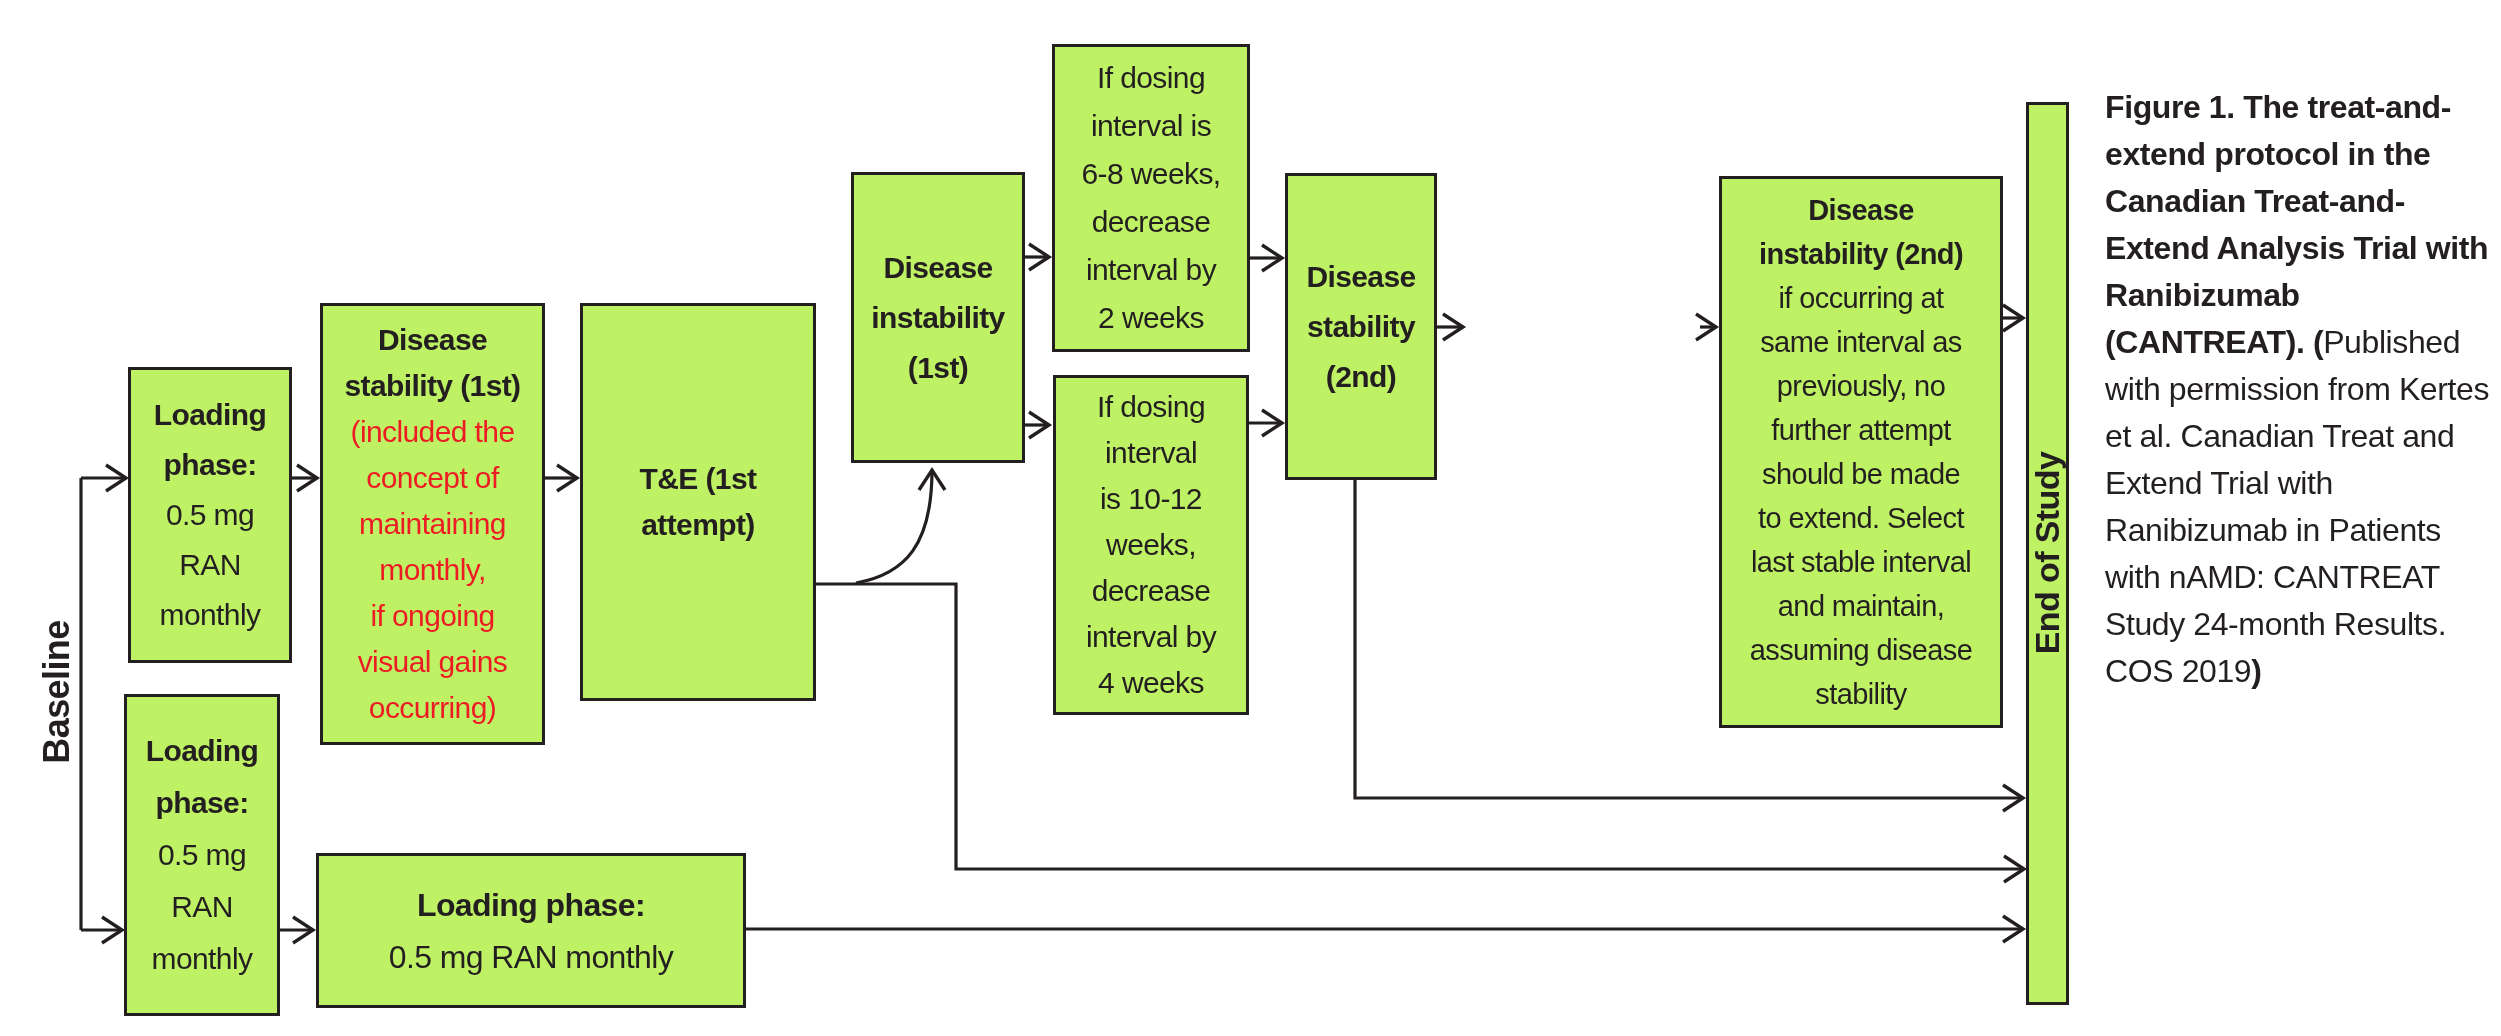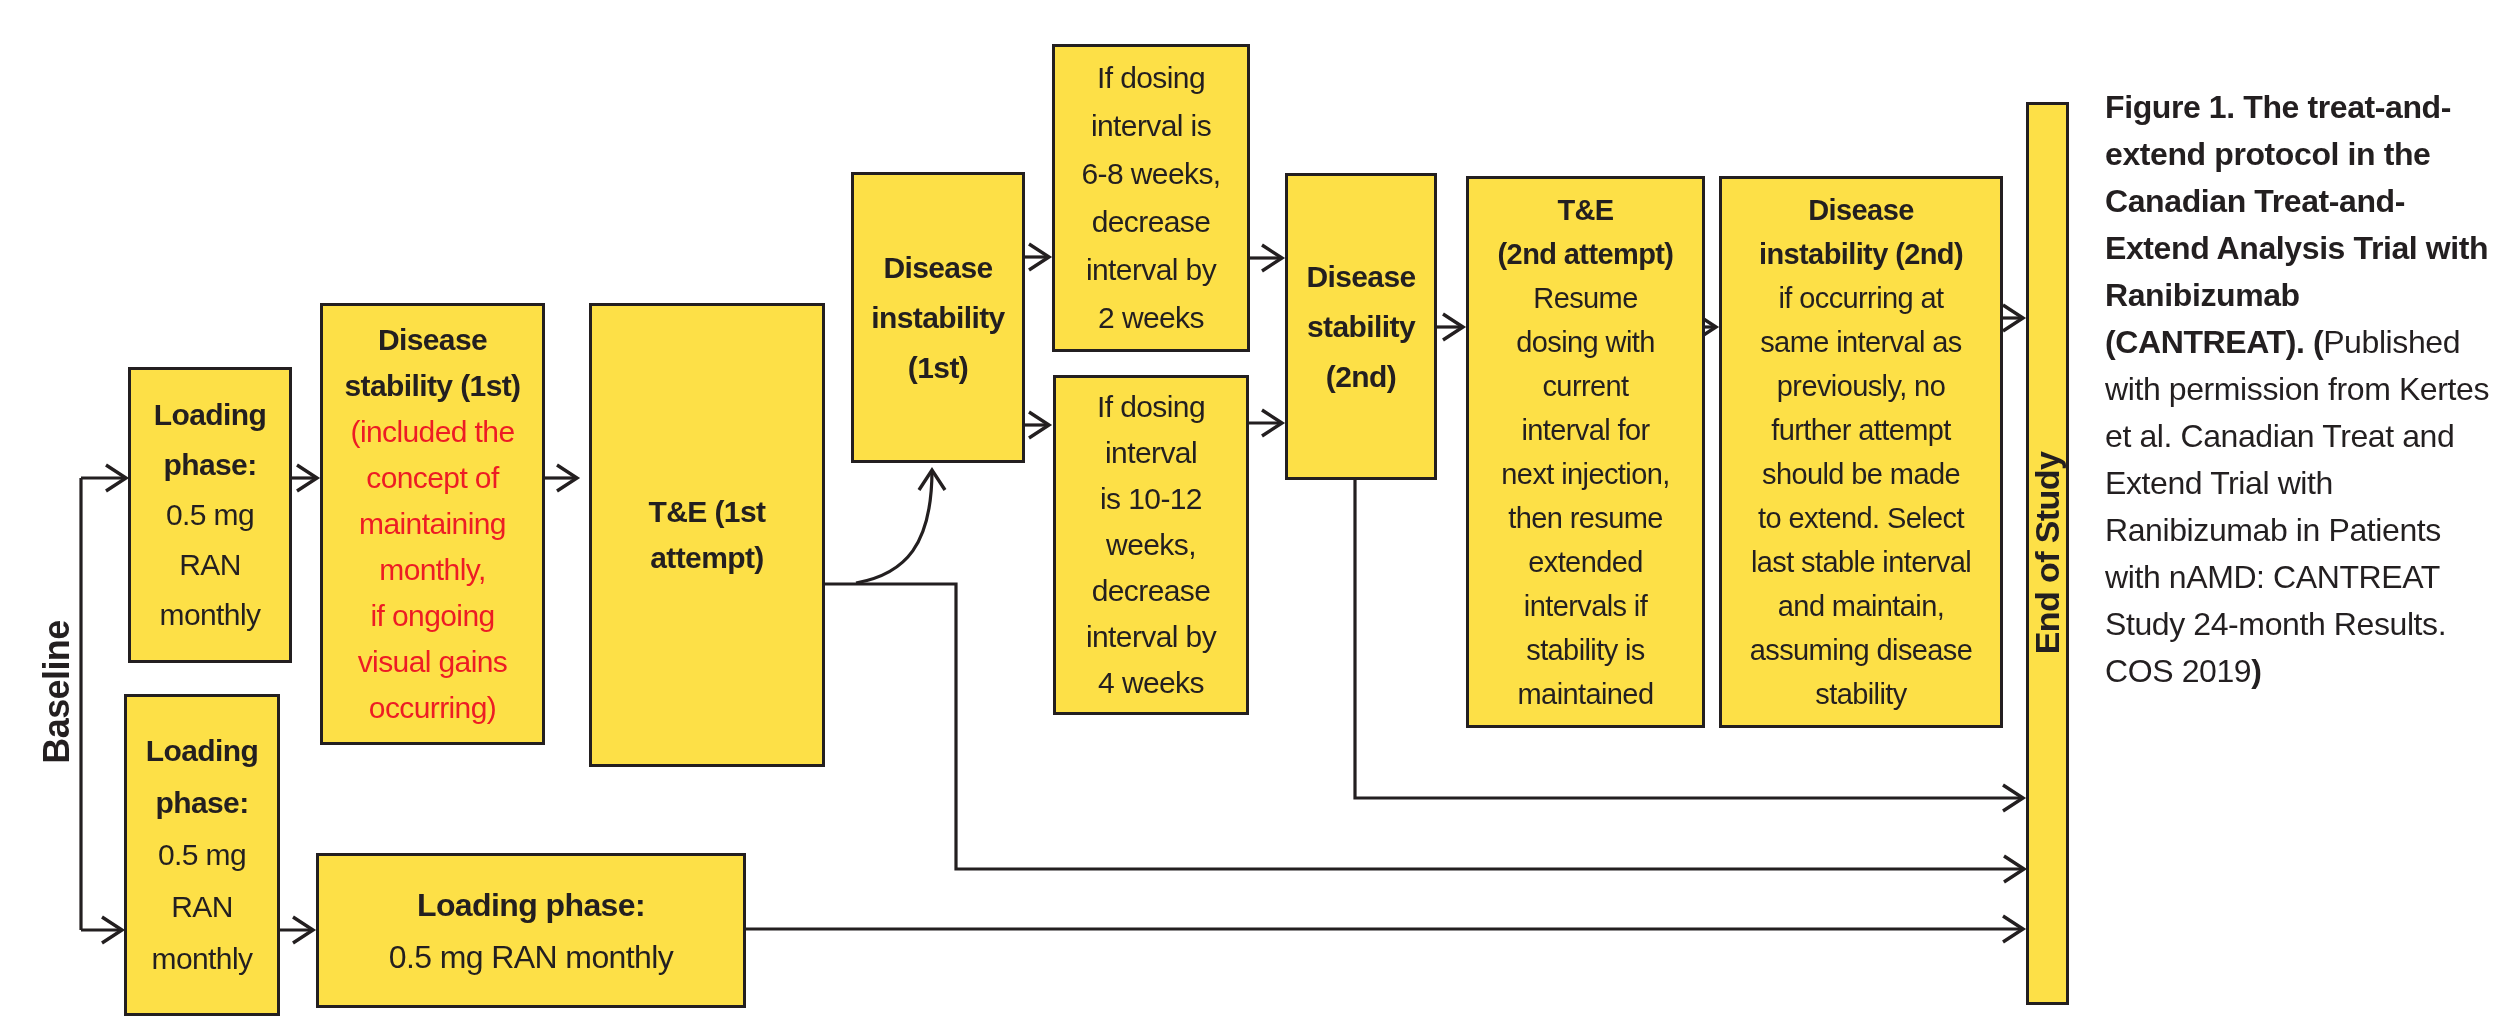--- a/index.html
+++ b/index.html
@@ -8,21 +8,21 @@
     width:2501px;height:1036px;
     background:#ffffff;
     font-family:"Liberation Sans", sans-serif;
     color:#231f20;
     overflow:hidden;
   }
   #connectors{position:absolute;left:0;top:0;z-index:0;}
   .node{
     position:absolute;
     box-sizing:border-box;
-    background:#fde047;
+    background:#bef264;
     border:3px solid #231f20;
     display:flex;
     flex-direction:column;
     align-items:center;
     justify-content:center;
     text-align:center;
     z-index:1;
     letter-spacing:-0.6px;
   }
   .node .title{font-weight:bold;white-space:pre-line;display:block;}
@@ -34,21 +34,21 @@
     font-weight:bold;
     transform:rotate(-90deg);
     white-space:nowrap;
     z-index:2;
     letter-spacing:-0.6px;
   }
   
   #box-loading-top   {left:128px; top:367px; width:164px; height:296px; font-size:30px; line-height:50px;}
   #box-loading-bottom{left:124px; top:694px; width:156px; height:322px; font-size:30px; line-height:52px;}
   #box-stability1    {left:320px; top:303px; width:225px; height:442px; font-size:30px; line-height:46px;}
-  #box-te1           {left:580px; top:303px; width:236px; height:464px; font-size:30px; line-height:46px;margin-left:9px;}
+  #box-te1           {left:580px; top:303px; width:236px; height:398px; font-size:30px; line-height:46px;}
   #box-instability1  {left:851px; top:172px; width:174px; height:291px; font-size:30px; line-height:50px;}
   #box-interval68    {left:1052px;top:44px;  width:198px; height:308px; font-size:30px; line-height:48px;}
   #box-interval1012  {left:1053px;top:375px; width:196px; height:340px; font-size:30px; line-height:46px;}
   #box-stability2    {left:1285px;top:173px; width:152px; height:307px; font-size:30px; line-height:50px;}
   #box-te2           {left:1466px;top:176px; width:239px; height:552px; font-size:29px; line-height:44px;}
   #box-instability2  {left:1719px;top:176px; width:284px; height:552px; font-size:29px; line-height:44px;}
   #box-loading-wide  {left:316px; top:853px; width:430px; height:155px; font-size:32px; line-height:52px;}
   #end-of-study-bar  {left:2026px;top:102px; width:43px;  height:903px; z-index:1;}
   #baseline-label    {left:-43px; top:667px; width:200px; height:50px; font-size:36px;}
   #end-of-study-label{left:1947px;top:528px; width:200px; height:50px; font-size:34px;}
@@ -150,34 +150,20 @@
 interval by
 4 weeks</span>
   </div>
 
   <div class="node" id="box-stability2">
     <span class="title">Disease
 stability
 (2nd)</span>
   </div>
 
-  <div class="node" id="box-te2">
-    <span class="title">T&amp;E
-(2nd attempt)</span>
-    <span class="body">Resume
-dosing with
-current
-interval for
-next injection,
-then resume
-extended
-intervals if
-stability is
-maintained</span>
-  </div>
 
   <div class="node" id="box-instability2">
     <span class="title">Disease
 instability (2nd)</span>
     <span class="body">if occurring at
 same interval as
 previously, no
 further attempt
 should be made
 to extend. Select

